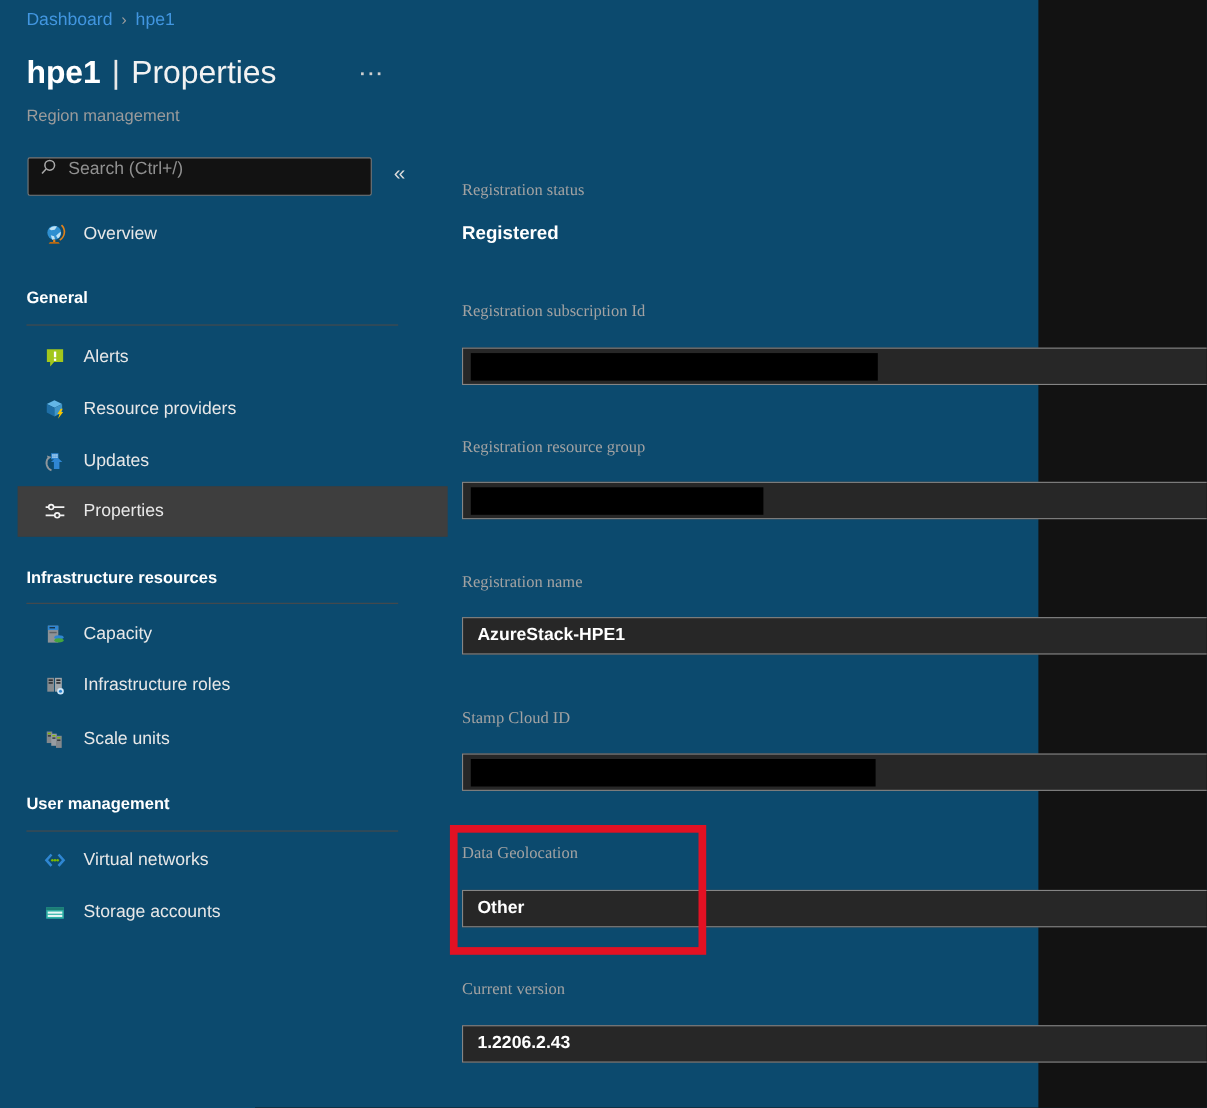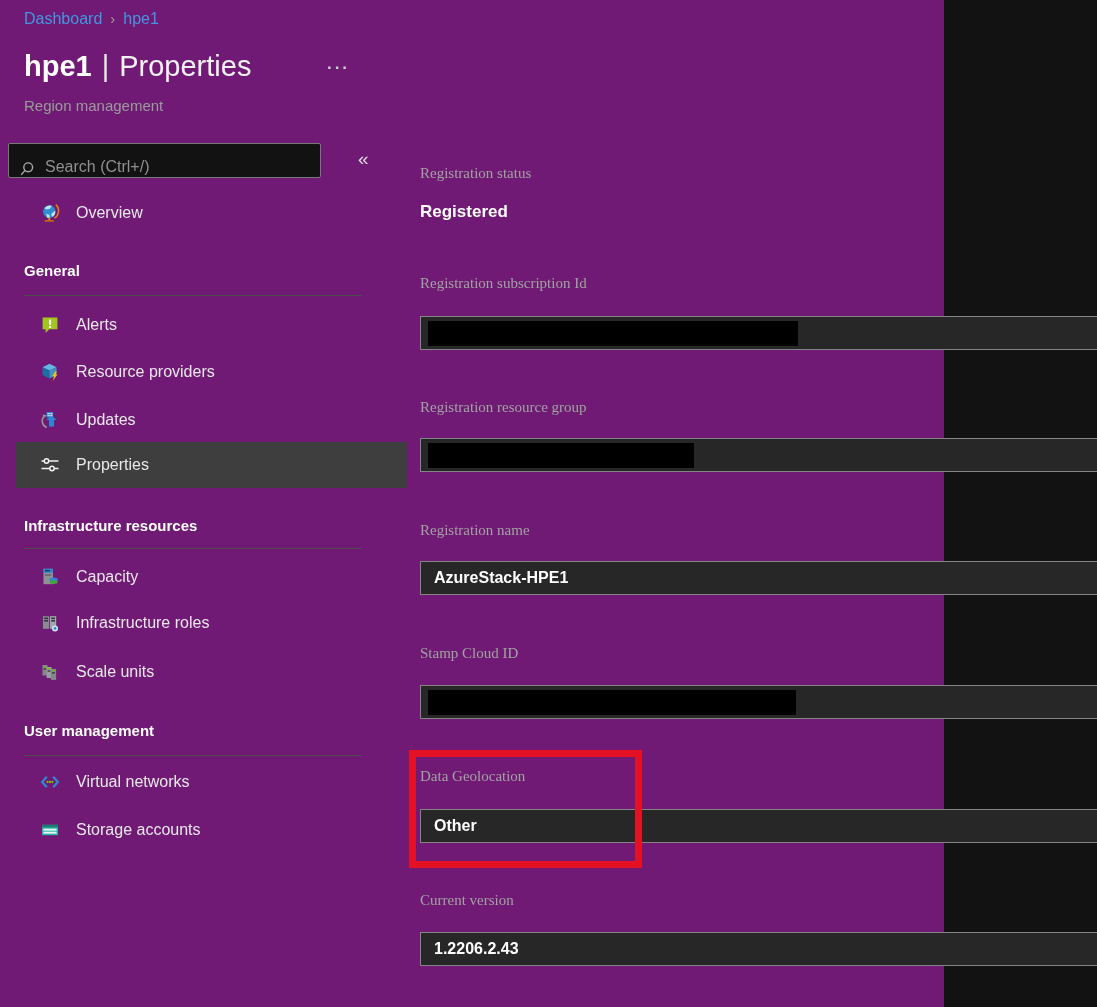--- a/index.html
+++ b/index.html
@@ -1,33 +1,33 @@
 <!DOCTYPE html>
 <html><head>
 <meta charset="utf-8">
 <style>
   html,body{margin:0;padding:0;background:#121212;width:1097px;height:1007px;overflow:hidden;
     font-family:"Liberation Sans", sans-serif;-webkit-font-smoothing:antialiased;}
-  .stage{position:relative;width:944px;height:1007px;background:#701a75;}
+  .stage{position:relative;width:944px;height:1007px;background:#0c4a6e;}
 
   
   .breadcrumb{position:absolute;left:24px;top:10px;font-size:16px;color:#9d9d9d;}
   .breadcrumb a{color:#4296e0;text-decoration:none;cursor:pointer;}
   .breadcrumb .sep{color:#9d9d9d;margin:0 8px;font-size:15px;}
   .page-title{position:absolute;left:24px;top:50px;font-size:29px;color:#ffffff;white-space:nowrap;}
   .page-title .bold{font-weight:700;}
   .page-title .light{font-weight:300;color:#f2f2f2;}
   .page-title .pipe{font-weight:300;color:#e8e8e8;margin:0 10px;}
   .more-dots{position:absolute;left:327px;top:58px;color:#cfcfcf;font-size:17px;font-weight:700;
     letter-spacing:2px;cursor:pointer;}
   .subtitle{position:absolute;left:24px;top:97px;font-size:15px;color:#9b9b9b;}
 
   
-  .searchbox{position:absolute;left:8px;top:143px;width:313px;height:35px;border:1px solid #787878;
-    border-radius:2px;background:#121212;box-sizing:border-box;display:flex;align-items:flex-end;}
+  .searchbox{position:absolute;left:25px;top:143px;width:313px;height:35px;border:1px solid #787878;
+    border-radius:2px;background:#121212;box-sizing:border-box;display:flex;align-items:flex-start;}
   .searchbox svg{margin:0 8px 0 10px;flex:none;}
   .searchbox input{background:transparent;border:none;outline:none;color:#e6e6e6;font-size:16px;
     width:250px;font-family:"Liberation Sans", sans-serif;}
   .searchbox input::placeholder{color:#909090;}
   .collapse-gl{position:absolute;left:358px;top:148px;font-size:19px;color:#dcdcdc;cursor:pointer;}
 
   .nav-row{position:absolute;left:16px;width:391px;height:34px;display:flex;align-items:center;cursor:pointer;}
   .nav-row .ic{width:20px;height:20px;margin-left:24px;flex:none;}
   .nav-row .lab{margin-left:16px;font-size:16px;color:#e8e8e8;white-space:nowrap;}
   .nav-row.selected{background:#3e3e3e;height:46px;}

